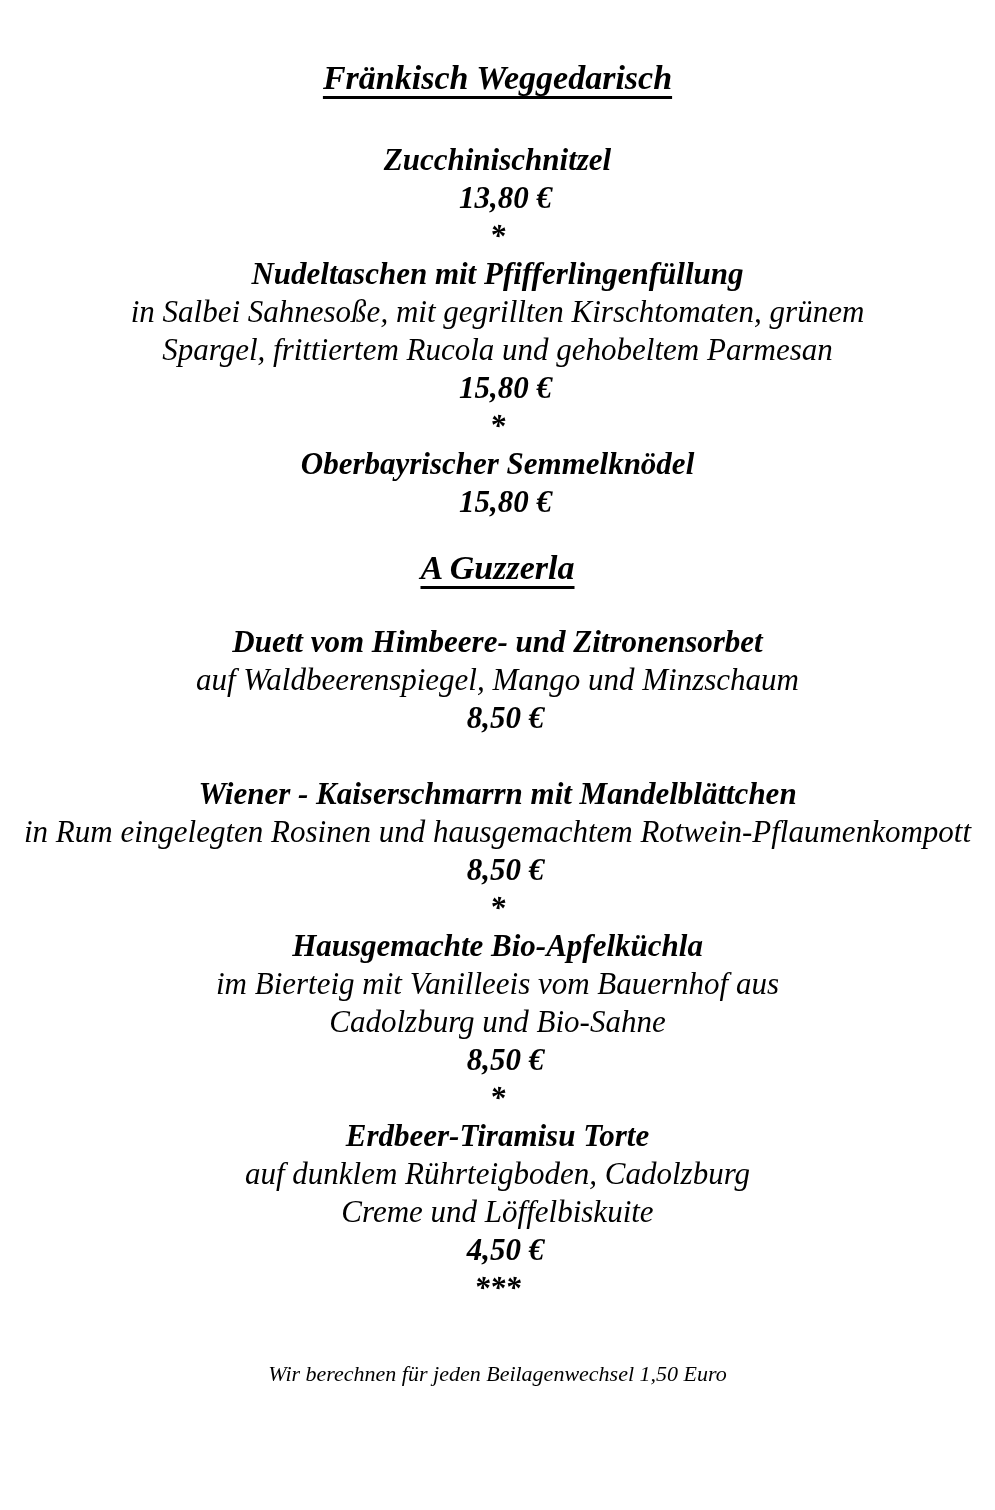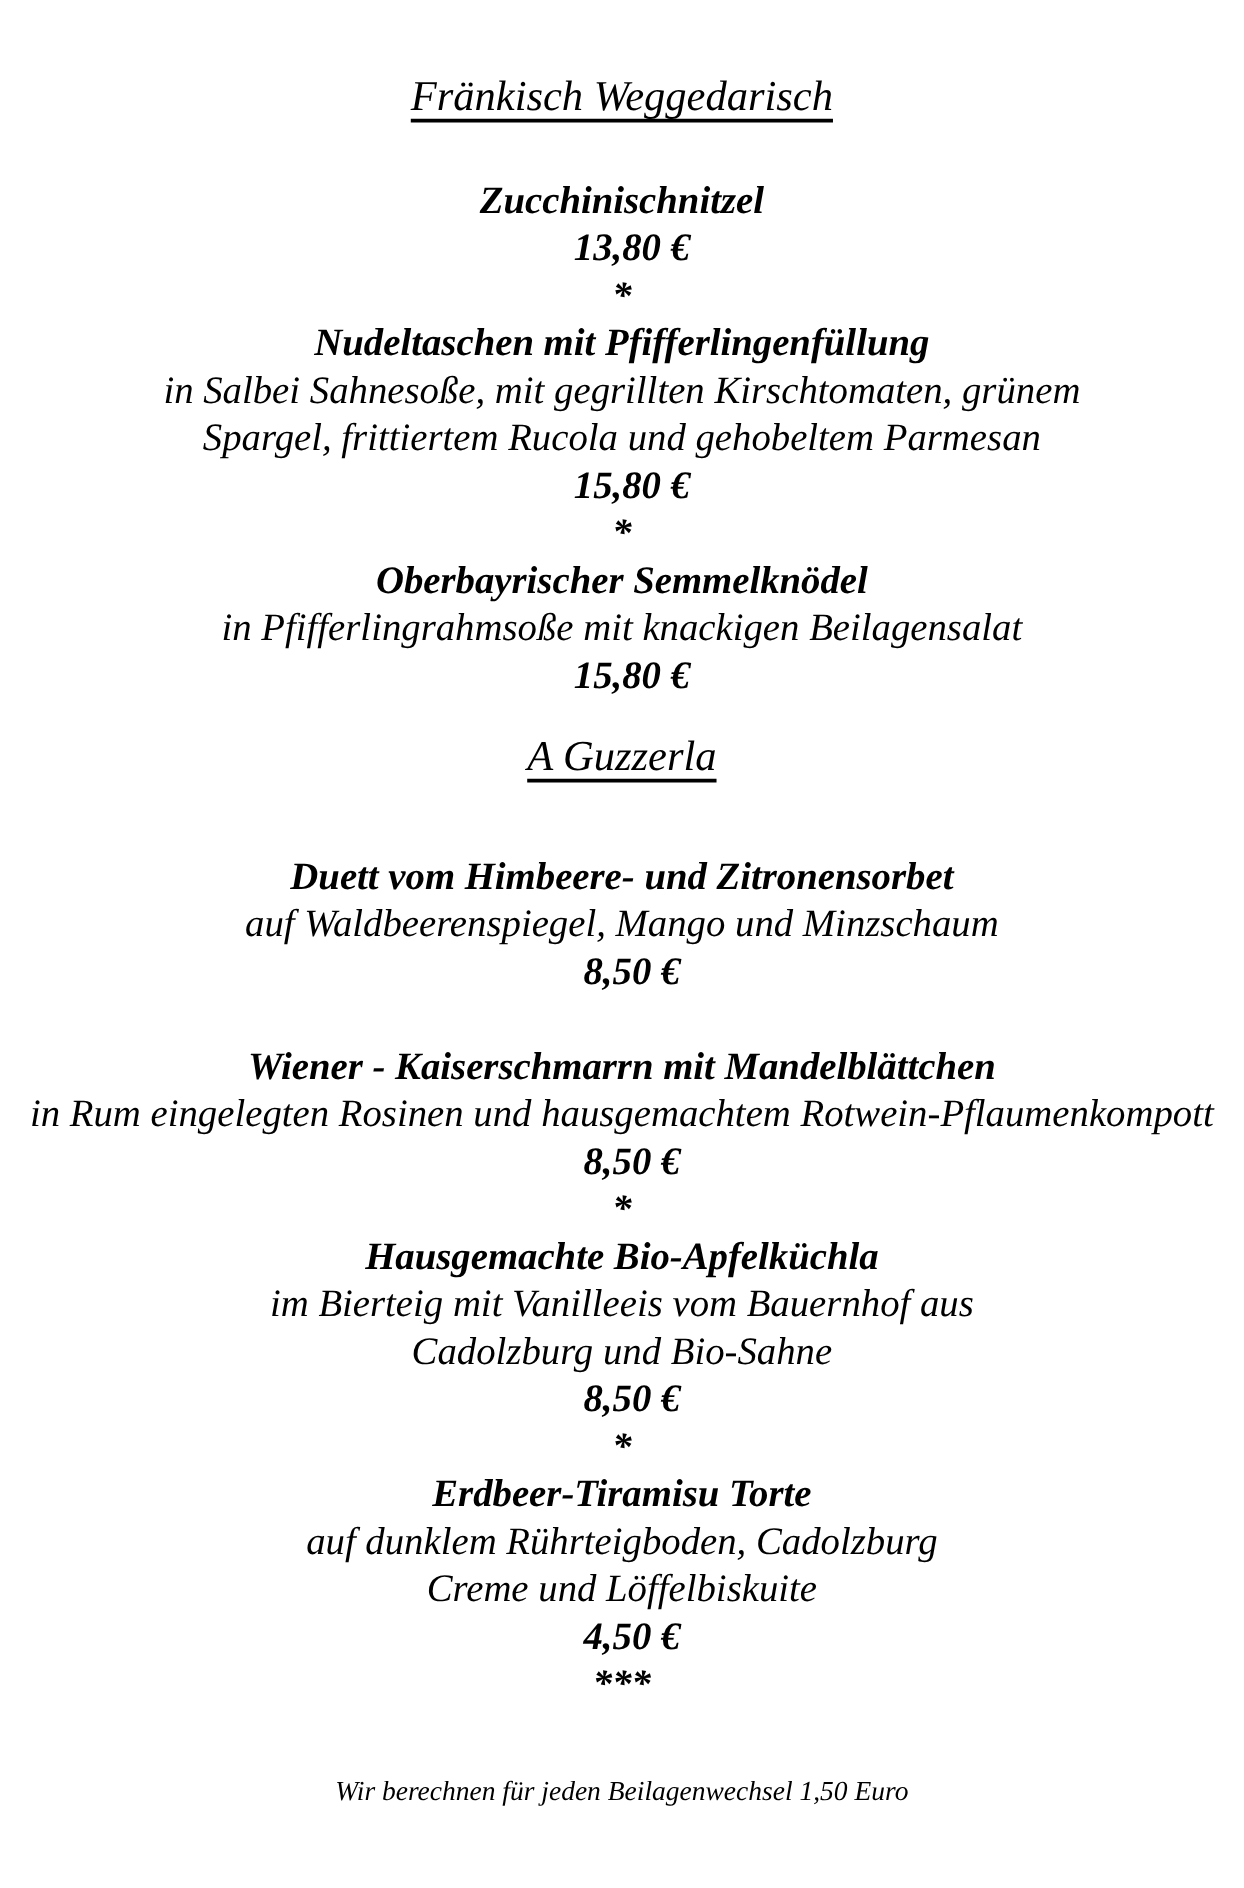--- a/index.html
+++ b/index.html
@@ -15,30 +15,30 @@
       background: #ffffff;
       color: #000000;
       font-family: "Liberation Serif", "DejaVu Serif", serif;
       font-style: italic;
       text-align: center;
       overflow: hidden;
     }
     .heading {
       font-size: 34px;
       line-height: 46px;
-      font-weight: normal;
+      font-weight: bold;
       text-decoration: underline;
       text-decoration-thickness: 2.5px;
       text-underline-offset: 7px;
     }
     .heading-first {
       margin: 0 0 40px 0;
     }
     .heading-second {
-      margin: 24px 0 53px 0;
+      margin: 24px 0 32px 0;
     }
     .menu-line {
       font-size: 31px;
       line-height: 38px;
     }
     .dish-name {
       font-weight: bold;
     }
     .price {
       font-weight: bold;
@@ -74,21 +74,20 @@
     <div class="item">
       <div class="menu-line dish-name">Nudeltaschen mit Pfifferlingenfüllung</div>
       <div class="menu-line desc">in Salbei Sahnesoße, mit gegrillten Kirschtomaten, grünem</div>
       <div class="menu-line desc">Spargel, frittiertem Rucola und gehobeltem Parmesan</div>
       <div class="menu-line price">15,80 €</div>
       <div class="menu-line sep">*</div>
     </div>
 
     <div class="item">
       <div class="menu-line dish-name">Oberbayrischer Semmelknödel</div>
-      <div class="menu-line desc">in Pfifferlingrahmsoße mit knackigen Beilagensalat</div>
       <div class="menu-line price">15,80 €</div>
     </div>
 
   </div>
 
   <h2 class="heading heading-second">A Guzzerla</h2>
 
   <div class="section">
 
     <div class="item">

